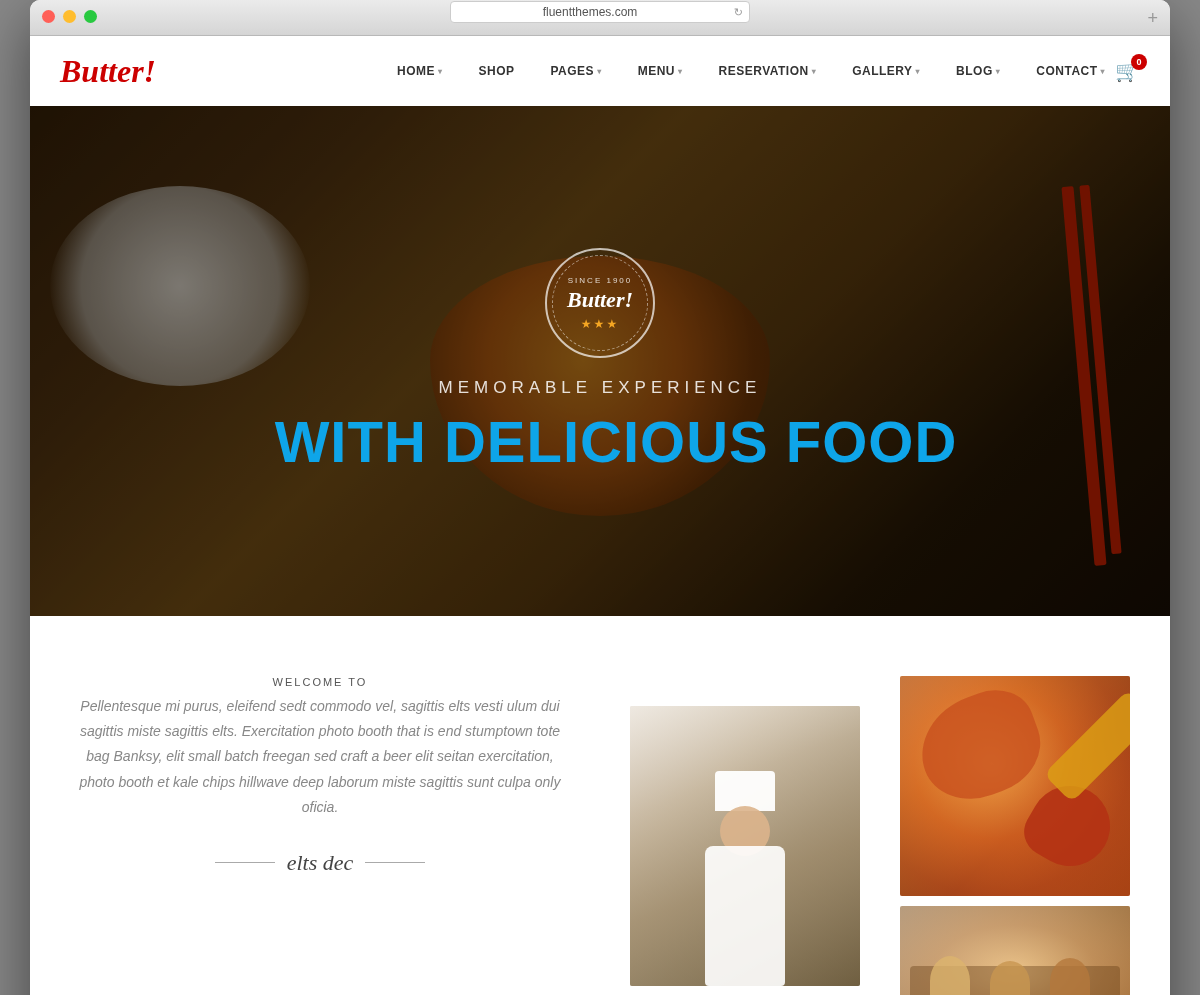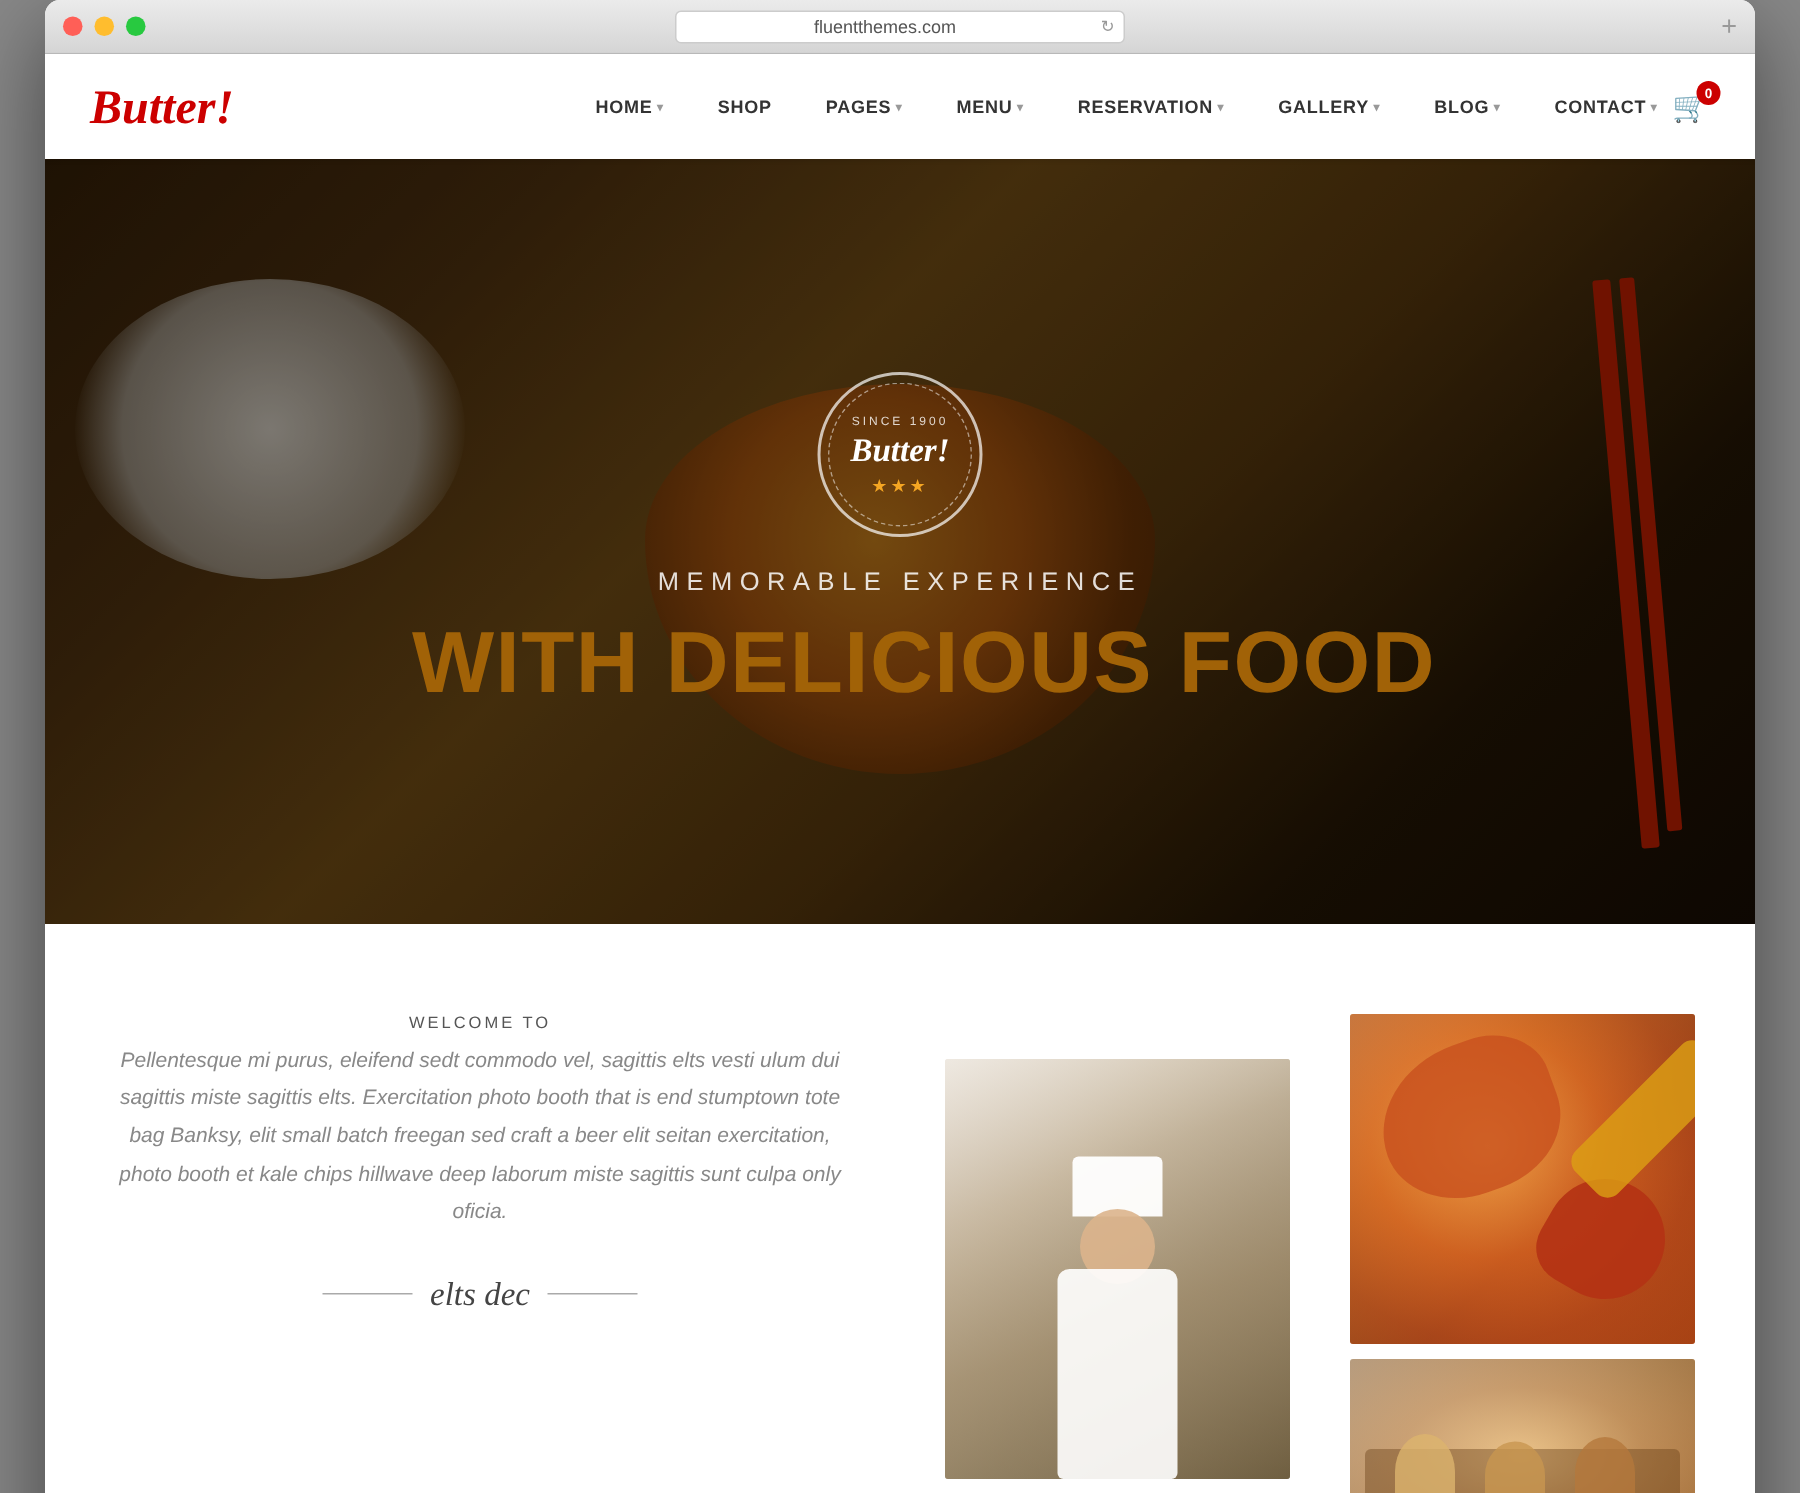--- a/index.html
+++ b/index.html
@@ -18,22 +18,22 @@
       border-radius: 10px;
       overflow: hidden;
       box-shadow: 0 20px 60px rgba(0,0,0,0.5);
       background: #fff;
     }
 
     .mac-titlebar {
       background: linear-gradient(to bottom, #ebebeb, #d5d5d5);
       height: 36px;
       display: flex;
-      align-items: center;
-      padding: 0 12px;
+      align-items: flex-end;
+      padding: 12px 12px;
       border-bottom: 1px solid #bbb;
       position: relative;
     }
 
     .mac-buttons {
       display: flex;
       gap: 8px;
     }
 
     .mac-btn {
@@ -302,21 +302,21 @@
       font-size: 17px;
       letter-spacing: 5px;
       color: rgba(255,255,255,0.85);
       text-transform: uppercase;
       margin-bottom: 12px;
     }
 
     .hero-title {
       font-size: 58px;
       font-weight: 900;
-      color: #a16207;
+      color: #0ea5e9;
       text-transform: uppercase;
       letter-spacing: 1px;
       line-height: 1.1;
       margin-left: 32px;
     }
 
     
     .about-section {
       background: #fff;
       padding: 60px 40px 60px;

